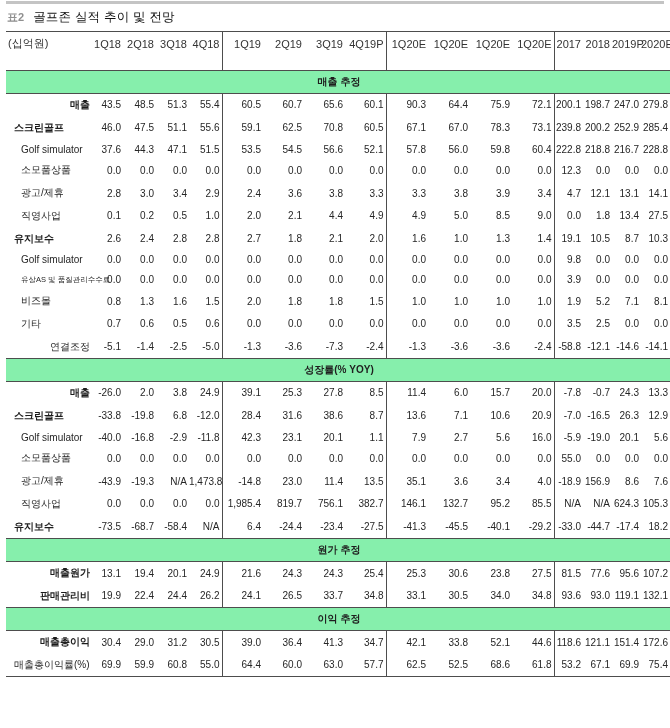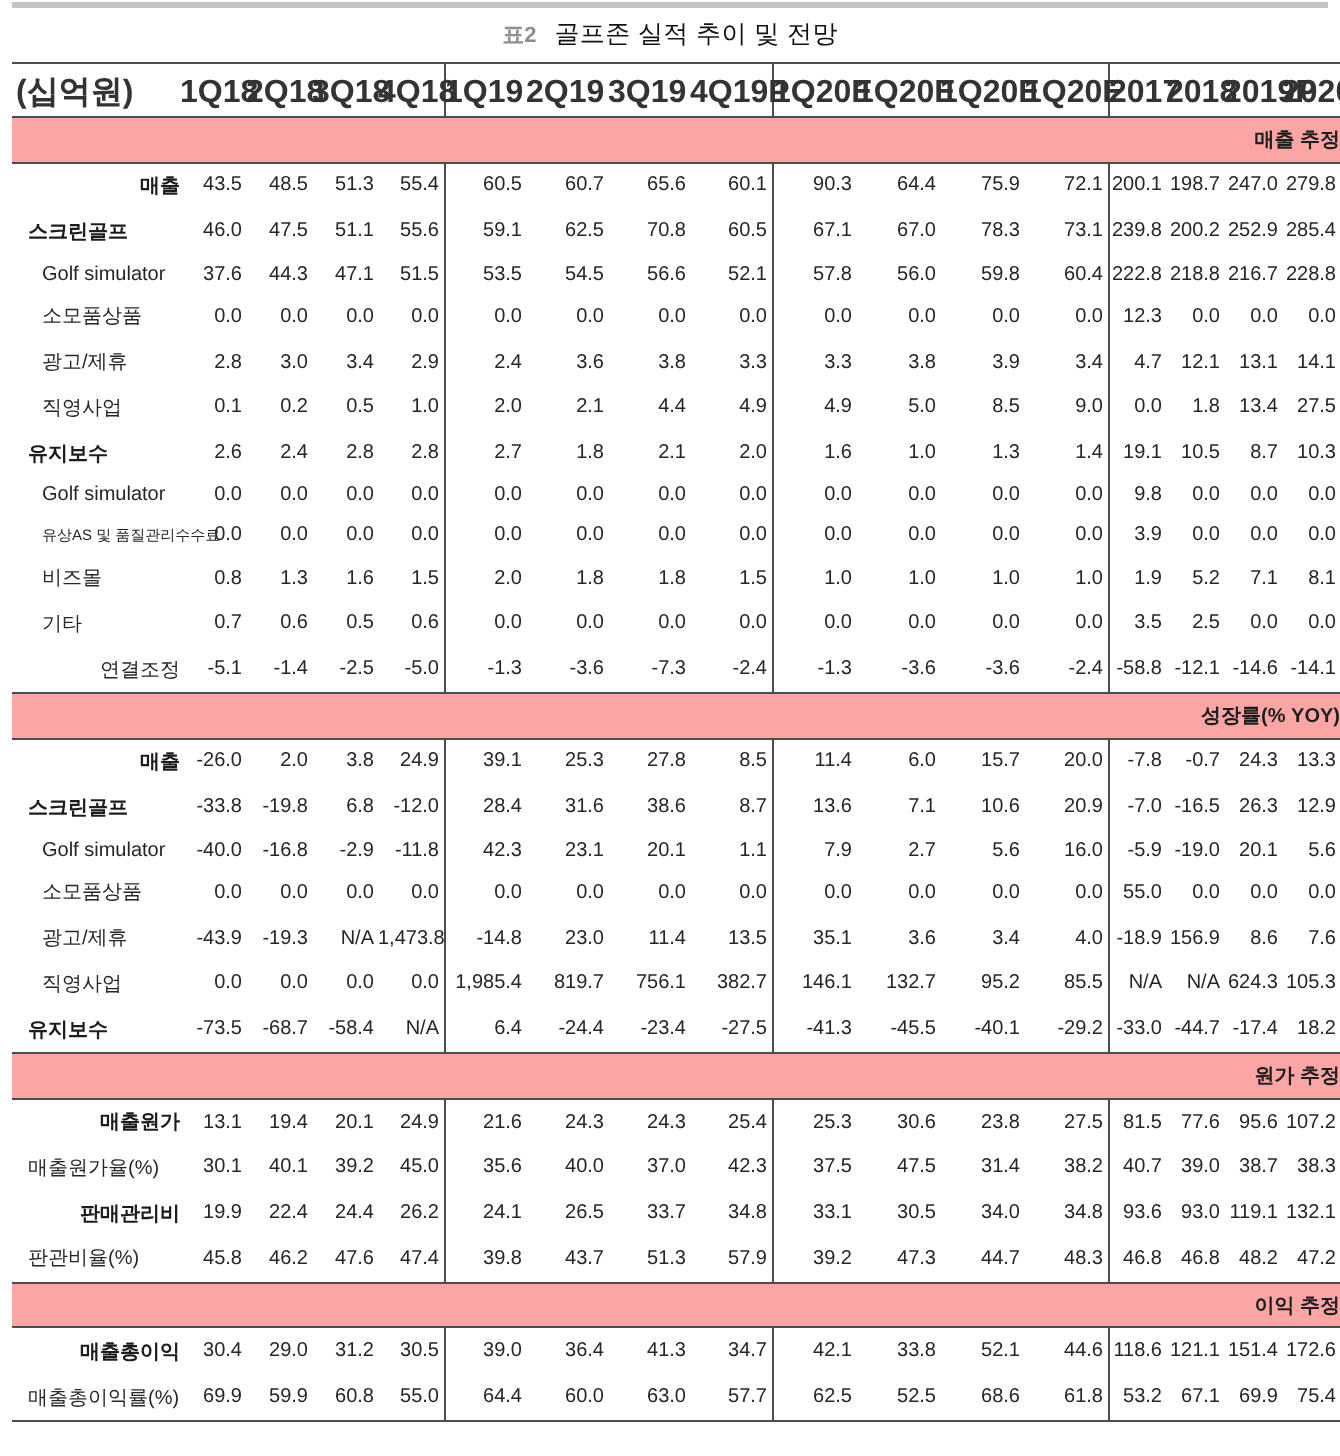--- a/index.html
+++ b/index.html
@@ -1,38 +1,38 @@
 <!DOCTYPE html>
 <html><head>
 <meta charset="utf-8">
 <style>
   html,body{margin:0;padding:0;background:#ffffff;}
   body{width:670px;height:728px;font-family:"Liberation Sans","DejaVu Sans",sans-serif;color:#262626;overflow:hidden;}
   .container{padding:0 6px;box-sizing:border-box;width:670px;}
   .top-rule{height:3px;background:#c4c4c4;margin:1px 0 3px 0;}
-  .title-row{display:flex;align-items:baseline;gap:9px;padding:2px 1px 5px 1px;justify-content:center;}
+  .title-row{display:flex;align-items:baseline;gap:9px;padding:2px 1px 5px 1px;}
   .table-tag{font-size:11px;font-weight:bold;color:#8f8f8f;}
   .table-title{font-size:12.5px;font-weight:normal;color:#111111;letter-spacing:0.2px;}
   table{border-collapse:collapse;table-layout:fixed;width:658px;border-top:1.5px solid #4d4d4d;border-bottom:1.5px solid #4d4d4d;}
   col.c-label{width:84px;}
   col.c-q18{width:33px;}
   col.c-q19{width:41px;}
   col.c-q20{width:42px;}
   col.c-yr{width:29px;}
-  thead th{font-size:16px;font-weight:bold;color:#333333;text-align:right;padding:4px 2px 1px 0;border-bottom:1.5px solid #4d4d4d;white-space:nowrap;}
+  thead th{font-size:11px;font-weight:normal;color:#333333;text-align:right;padding:4px 2px 19px 0;border-bottom:1.5px solid #4d4d4d;white-space:nowrap;}
   thead th.label-col{text-align:left;padding-left:2px;color:#333333;}
   td{font-size:10px;padding:4.4px 2px 4.4px 0;text-align:right;white-space:nowrap;color:#262626;}
   td.lbl{text-align:left;padding-right:0;}
   td.ind0{padding-left:2px;text-align:right;}
   td.ind1{padding-left:8px;}
   td.ind2{padding-left:15px;}
   td.bold{font-weight:bold;color:#1c1c1c;}
   td.small-lbl{font-size:7.5px;}
   td.gdiv, th.gdiv{border-right:1px solid #4d4d4d;}
-  tr.band td{background:#fca5a5;font-size:10px;font-weight:bold;color:#1f1f1f;text-align:right;padding:3.8px 0 3.8px 2px;border-top:1px solid #4d4d4d;border-bottom:1px solid #4d4d4d;margin-top:24px;}
+  tr.band td{background:#86efac;font-size:10px;font-weight:bold;color:#1f1f1f;text-align:center;padding:3.8px 0 3.8px 2px;border-top:1px solid #4d4d4d;border-bottom:1px solid #4d4d4d;margin-top:24px;}
 </style>
 </head>
 <body>
 
 <div class="container">
   <div class="top-rule"></div>
   <div class="title-row">
     <span class="table-tag">표2</span>
     <span class="table-title">골프존 실적 추이 및 전망</span>
   </div>
@@ -461,76 +461,38 @@
           <td>25.3</td>
           <td>30.6</td>
           <td>23.8</td>
           <td class="gdiv">27.5</td>
           <td>81.5</td>
           <td>77.6</td>
           <td>95.6</td>
           <td>107.2</td>
         </tr>
         <tr>
-          <td class="lbl ind1">매출원가율(%)</td>
-          <td>30.1</td>
-          <td>40.1</td>
-          <td>39.2</td>
-          <td class="gdiv">45.0</td>
-          <td>35.6</td>
-          <td>40.0</td>
-          <td>37.0</td>
-          <td class="gdiv">42.3</td>
-          <td>37.5</td>
-          <td>47.5</td>
-          <td>31.4</td>
-          <td class="gdiv">38.2</td>
-          <td>40.7</td>
-          <td>39.0</td>
-          <td>38.7</td>
-          <td>38.3</td>
-        </tr>
-        <tr>
           <td class="lbl ind0 bold">판매관리비</td>
           <td>19.9</td>
           <td>22.4</td>
           <td>24.4</td>
           <td class="gdiv">26.2</td>
           <td>24.1</td>
           <td>26.5</td>
           <td>33.7</td>
           <td class="gdiv">34.8</td>
           <td>33.1</td>
           <td>30.5</td>
           <td>34.0</td>
           <td class="gdiv">34.8</td>
           <td>93.6</td>
           <td>93.0</td>
           <td>119.1</td>
           <td>132.1</td>
         </tr>
-        <tr>
-          <td class="lbl ind1">판관비율(%)</td>
-          <td>45.8</td>
-          <td>46.2</td>
-          <td>47.6</td>
-          <td class="gdiv">47.4</td>
-          <td>39.8</td>
-          <td>43.7</td>
-          <td>51.3</td>
-          <td class="gdiv">57.9</td>
-          <td>39.2</td>
-          <td>47.3</td>
-          <td>44.7</td>
-          <td class="gdiv">48.3</td>
-          <td>46.8</td>
-          <td>46.8</td>
-          <td>48.2</td>
-          <td>47.2</td>
-        </tr>
         <tr class="band">
           <td colspan="17">이익 추정</td>
         </tr>
         <tr>
           <td class="lbl ind0 bold">매출총이익</td>
           <td>30.4</td>
           <td>29.0</td>
           <td>31.2</td>
           <td class="gdiv">30.5</td>
           <td>39.0</td>

